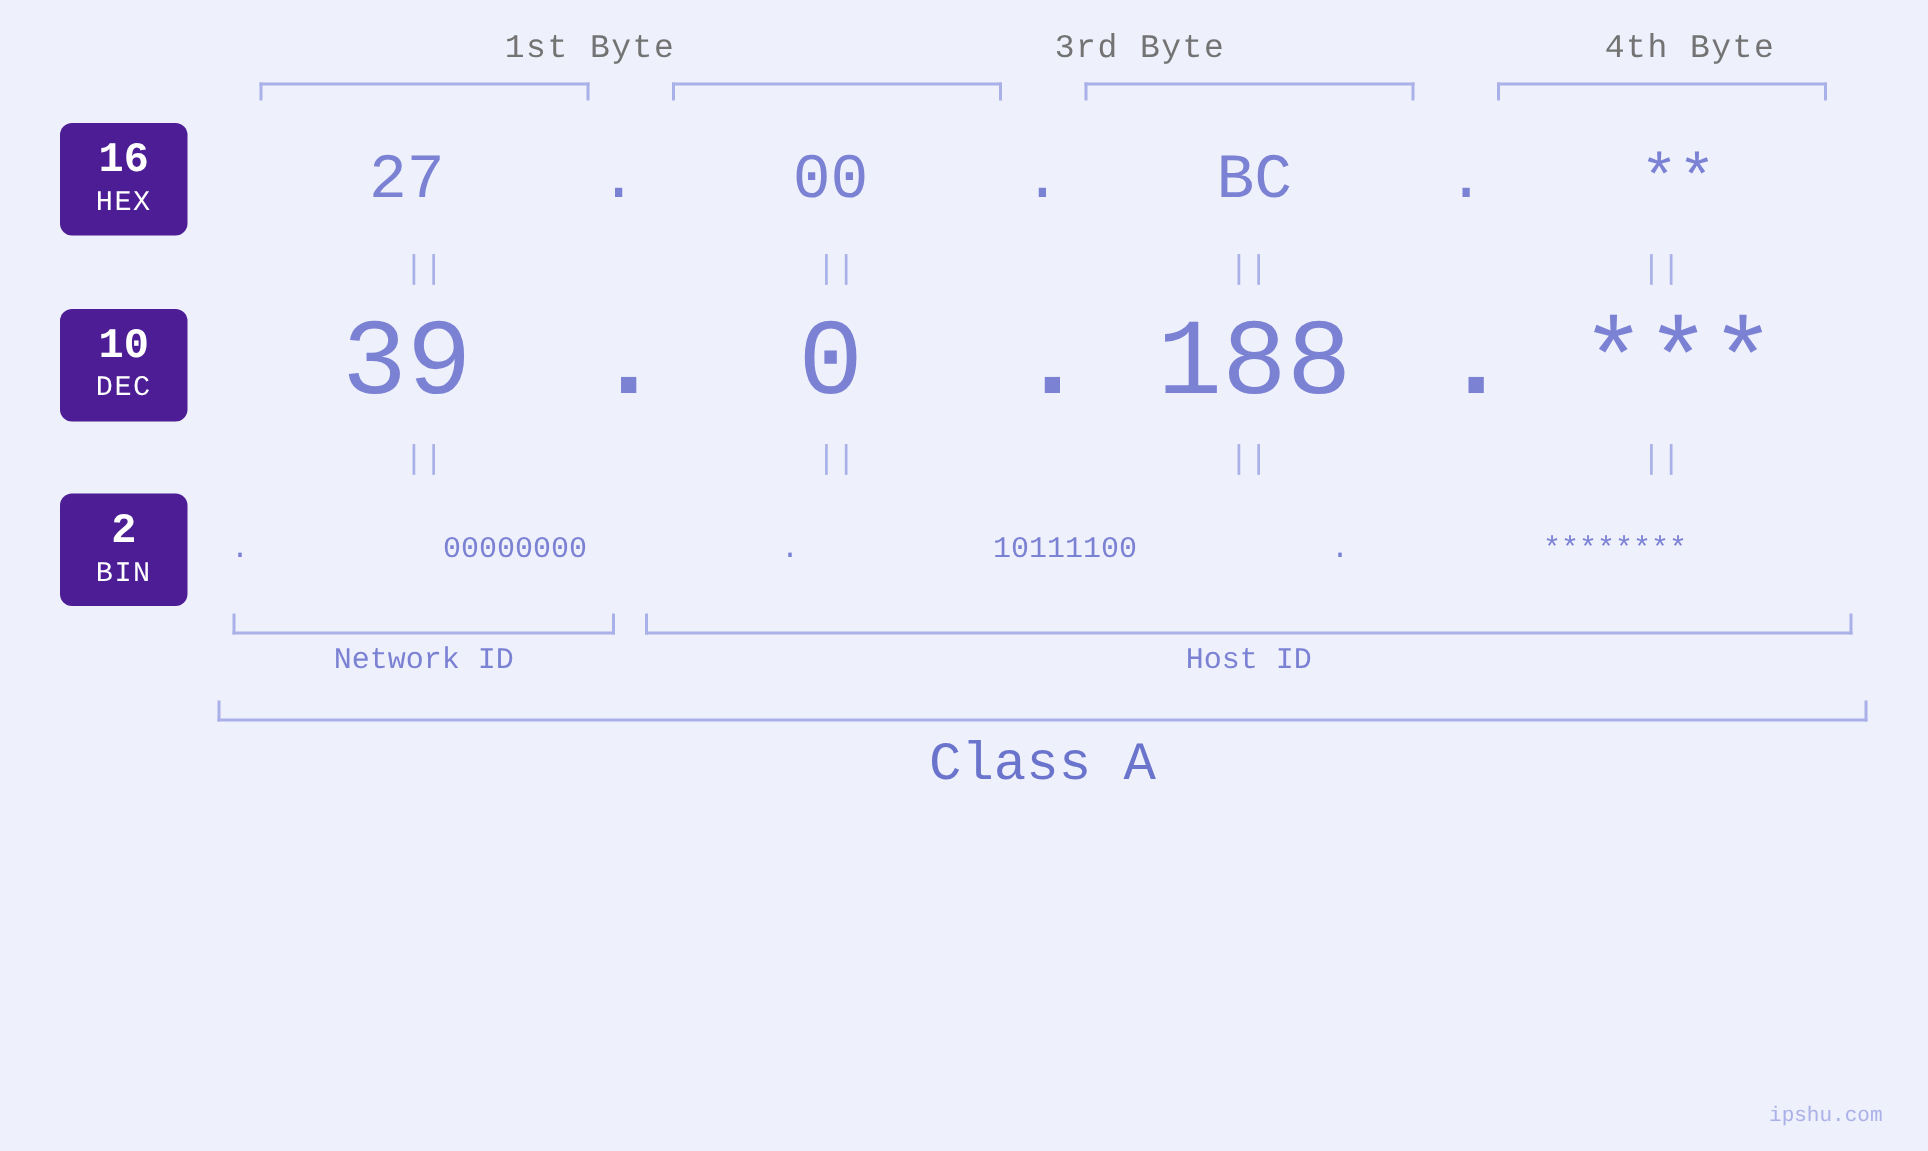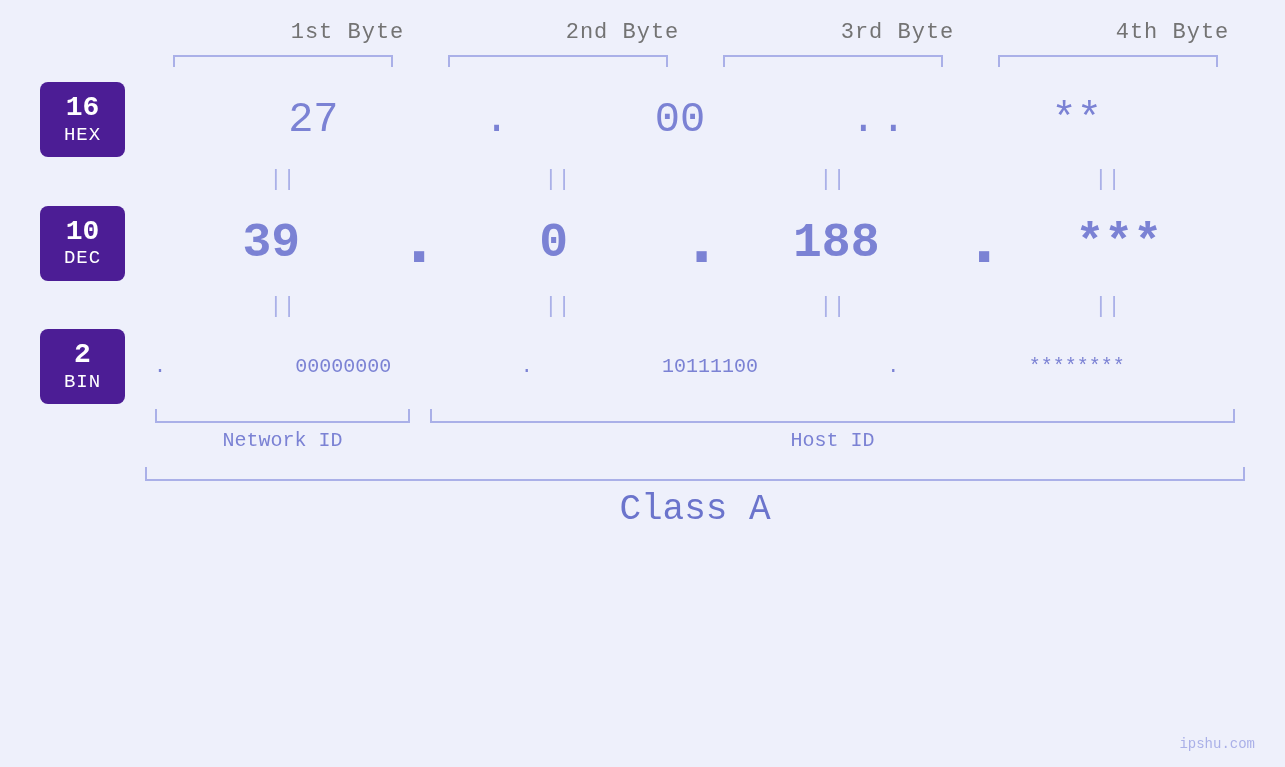--- a/index.html
+++ b/index.html
@@ -111,22 +111,22 @@
       flex-shrink: 0;
     }
 
     
     .hex-value {
       font-size: 42px;
     }
 
     
     .dec-value {
-      font-size: 48px;
-      font-weight: bold;
+      font-size: 72px;
+      font-weight: normal;
     }
 
     
     .bin-value {
       font-size: 20px;
     }
 
     .dot-hex { font-size: 42px; }
     .dot-dec { font-size: 72px; font-weight: bold; }
     .dot-bin { font-size: 20px; }
@@ -238,21 +238,20 @@
     }
   </style>
 </head>
 <body>
 
 <div class="main-container">
 
   <div class="byte-headers">
     <div style="width:105px; flex-shrink:0;"></div>
     <div class="byte-header">1st Byte</div>
-    <div class="byte-header">2nd Byte</div>
     <div class="byte-header">3rd Byte</div>
     <div class="byte-header">4th Byte</div>
   </div>
 
   <div style="display:flex; width:100%; margin-bottom:15px;">
     <div style="width:105px; flex-shrink:0;"></div>
     <div class="bracket-cell">
       <div class="bracket-top"></div>
     </div>
     <div class="bracket-cell">
@@ -269,20 +268,21 @@
   <div class="data-row">
     <div class="badge">
       <span class="badge-num">16</span>
       <span class="badge-label">HEX</span>
     </div>
     <div class="values-row">
       <div class="value-cell hex-value">27</div>
       <div class="dot-cell dot-hex">.</div>
       <div class="value-cell hex-value">00</div>
       <div class="dot-cell dot-hex">.</div>
+      <div class="value-cell hex-value">BC</div>
       <div class="dot-cell dot-hex">.</div>
       <div class="value-cell hex-value">**</div>
     </div>
   </div>
 
   <div style="display:flex; width:100%; margin: 6px 0;">
     <div style="width:105px; flex-shrink:0;"></div>
     <div class="equals-cell">||</div>
     <div class="equals-cell">||</div>
     <div class="equals-cell">||</div>

